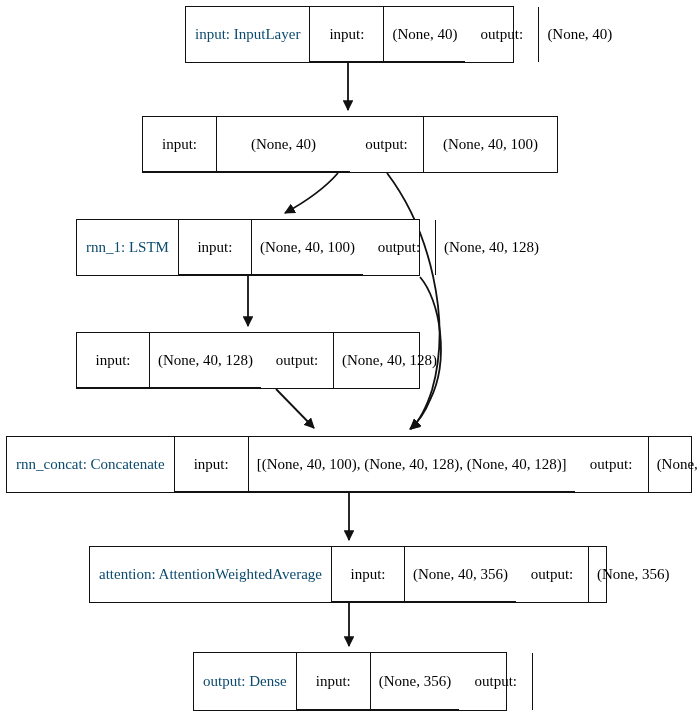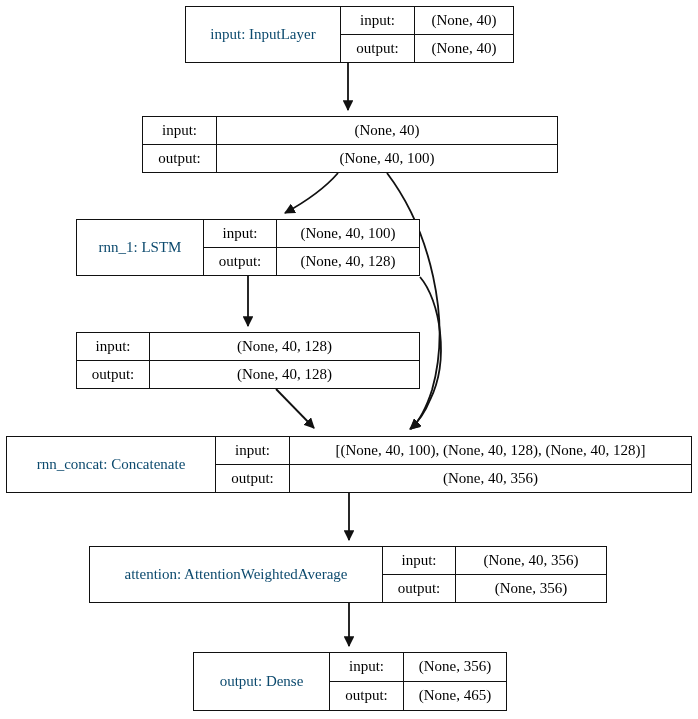--- a/index.html
+++ b/index.html
@@ -33,21 +33,21 @@
     text-align: center;
     padding: 0 9px;
     font-size: 15px;
     color: #0c4a6e;
     white-space: nowrap;
     border-right: 1.2px solid #111111;
   }
   .io-block {
     box-sizing: border-box;
     display: flex;
-    flex-direction: column;
+    flex-direction: row;
     flex: 1 1 auto;
   }
   .io-row {
     box-sizing: border-box;
     display: flex;
     flex-direction: row;
     flex: 1 1 50%;
     align-items: stretch;
   }
   .io-row.first {
@@ -197,18 +197,17 @@
 
   <div class="node" style="left:193px; top:652px; width:314px; height:59px;">
     <div class="node-name" style="width:136px;">output: Dense</div>
     <div class="io-block">
       <div class="io-row first">
         <div class="io-label" style="width:74px;">input:</div>
         <div class="io-shape">(None, 356)</div>
       </div>
       <div class="io-row">
         <div class="io-label" style="width:74px;">output:</div>
-        <div class="io-shape">(None, 465)</div>
       </div>
     </div>
   </div>
 
 </div>
 
 </body></html>

